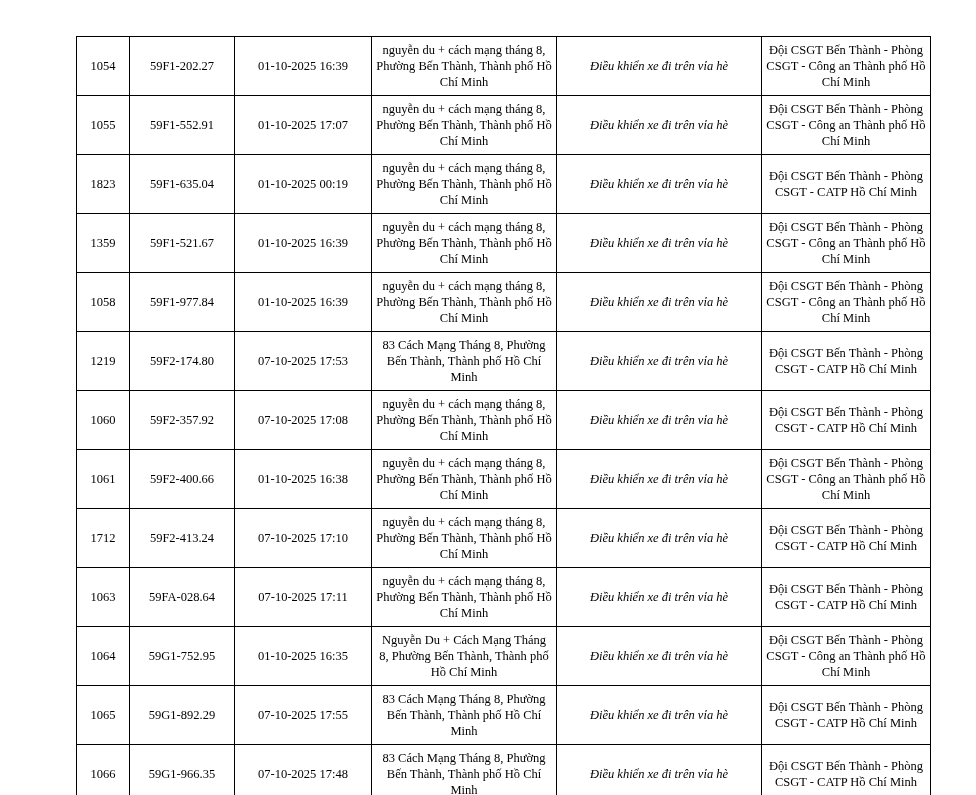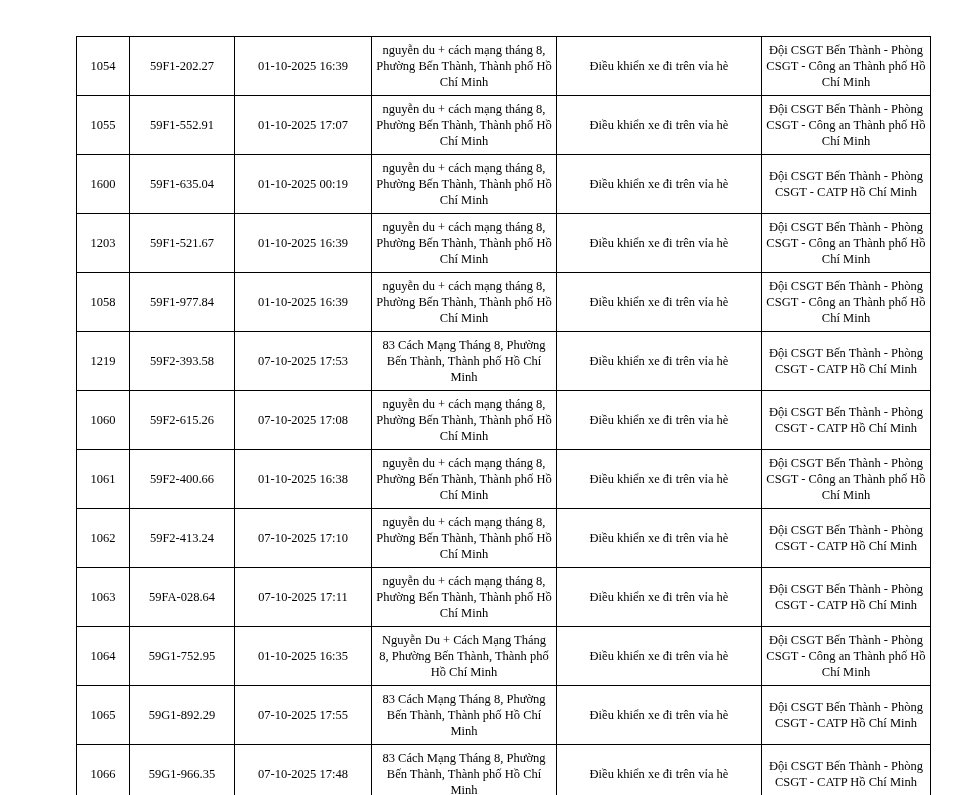--- a/index.html
+++ b/index.html
@@ -33,21 +33,21 @@
     font-size: 12.5px;
     line-height: 1.28;
     vertical-align: middle;
     text-align: center;
     word-wrap: break-word;
   }
   td.col-idx    { width: 44px; }
   td.col-plate  { width: 96px; font-family: Liberation Serif, serif; }
   td.col-time   { width: 128px; }
   td.col-loc    { width: 176px; }
-  td.col-behav  { width: 196px; }
+  td.col-behav  { width: 196px; font-style: italic; }
   td.col-unit   { width: 160px; }
 </style>
 </head>
 <body>
 
 <div class="page">
   <table class="violations">
     <tbody>
       <tr>
         <td class="col-idx">1054</td>
@@ -59,69 +59,69 @@
       </tr>
       <tr>
         <td class="col-idx">1055</td>
         <td class="col-plate">59F1-552.91</td>
         <td class="col-time">01-10-2025 17:07</td>
         <td class="col-loc">nguyễn du + cách mạng tháng 8, Phường Bến Thành, Thành phố Hồ Chí Minh</td>
         <td class="col-behav">Điều khiển xe đi trên vỉa hè</td>
         <td class="col-unit">Đội CSGT Bến Thành - Phòng CSGT - Công an Thành phố Hồ Chí Minh</td>
       </tr>
       <tr>
-        <td class="col-idx">1600</td>
+        <td class="col-idx">1823</td>
         <td class="col-plate">59F1-635.04</td>
         <td class="col-time">01-10-2025 00:19</td>
         <td class="col-loc">nguyễn du + cách mạng tháng 8, Phường Bến Thành, Thành phố Hồ Chí Minh</td>
         <td class="col-behav">Điều khiển xe đi trên vỉa hè</td>
         <td class="col-unit">Đội CSGT Bến Thành - Phòng CSGT - CATP Hồ Chí Minh</td>
       </tr>
       <tr>
-        <td class="col-idx">1203</td>
+        <td class="col-idx">1359</td>
         <td class="col-plate">59F1-521.67</td>
         <td class="col-time">01-10-2025 16:39</td>
         <td class="col-loc">nguyễn du + cách mạng tháng 8, Phường Bến Thành, Thành phố Hồ Chí Minh</td>
         <td class="col-behav">Điều khiển xe đi trên vỉa hè</td>
         <td class="col-unit">Đội CSGT Bến Thành - Phòng CSGT - Công an Thành phố Hồ Chí Minh</td>
       </tr>
       <tr>
         <td class="col-idx">1058</td>
         <td class="col-plate">59F1-977.84</td>
         <td class="col-time">01-10-2025 16:39</td>
         <td class="col-loc">nguyễn du + cách mạng tháng 8, Phường Bến Thành, Thành phố Hồ Chí Minh</td>
         <td class="col-behav">Điều khiển xe đi trên vỉa hè</td>
         <td class="col-unit">Đội CSGT Bến Thành - Phòng CSGT - Công an Thành phố Hồ Chí Minh</td>
       </tr>
       <tr>
         <td class="col-idx">1219</td>
-        <td class="col-plate">59F2-393.58</td>
+        <td class="col-plate">59F2-174.80</td>
         <td class="col-time">07-10-2025 17:53</td>
         <td class="col-loc">83 Cách Mạng Tháng 8, Phường Bến Thành, Thành phố Hồ Chí Minh</td>
         <td class="col-behav">Điều khiển xe đi trên vỉa hè</td>
         <td class="col-unit">Đội CSGT Bến Thành - Phòng CSGT - CATP Hồ Chí Minh</td>
       </tr>
       <tr>
         <td class="col-idx">1060</td>
-        <td class="col-plate">59F2-615.26</td>
+        <td class="col-plate">59F2-357.92</td>
         <td class="col-time">07-10-2025 17:08</td>
         <td class="col-loc">nguyễn du + cách mạng tháng 8, Phường Bến Thành, Thành phố Hồ Chí Minh</td>
         <td class="col-behav">Điều khiển xe đi trên vỉa hè</td>
         <td class="col-unit">Đội CSGT Bến Thành - Phòng CSGT - CATP Hồ Chí Minh</td>
       </tr>
       <tr>
         <td class="col-idx">1061</td>
         <td class="col-plate">59F2-400.66</td>
         <td class="col-time">01-10-2025 16:38</td>
         <td class="col-loc">nguyễn du + cách mạng tháng 8, Phường Bến Thành, Thành phố Hồ Chí Minh</td>
         <td class="col-behav">Điều khiển xe đi trên vỉa hè</td>
         <td class="col-unit">Đội CSGT Bến Thành - Phòng CSGT - Công an Thành phố Hồ Chí Minh</td>
       </tr>
       <tr>
-        <td class="col-idx">1062</td>
+        <td class="col-idx">1712</td>
         <td class="col-plate">59F2-413.24</td>
         <td class="col-time">07-10-2025 17:10</td>
         <td class="col-loc">nguyễn du + cách mạng tháng 8, Phường Bến Thành, Thành phố Hồ Chí Minh</td>
         <td class="col-behav">Điều khiển xe đi trên vỉa hè</td>
         <td class="col-unit">Đội CSGT Bến Thành - Phòng CSGT - CATP Hồ Chí Minh</td>
       </tr>
       <tr>
         <td class="col-idx">1063</td>
         <td class="col-plate">59FA-028.64</td>
         <td class="col-time">07-10-2025 17:11</td>

